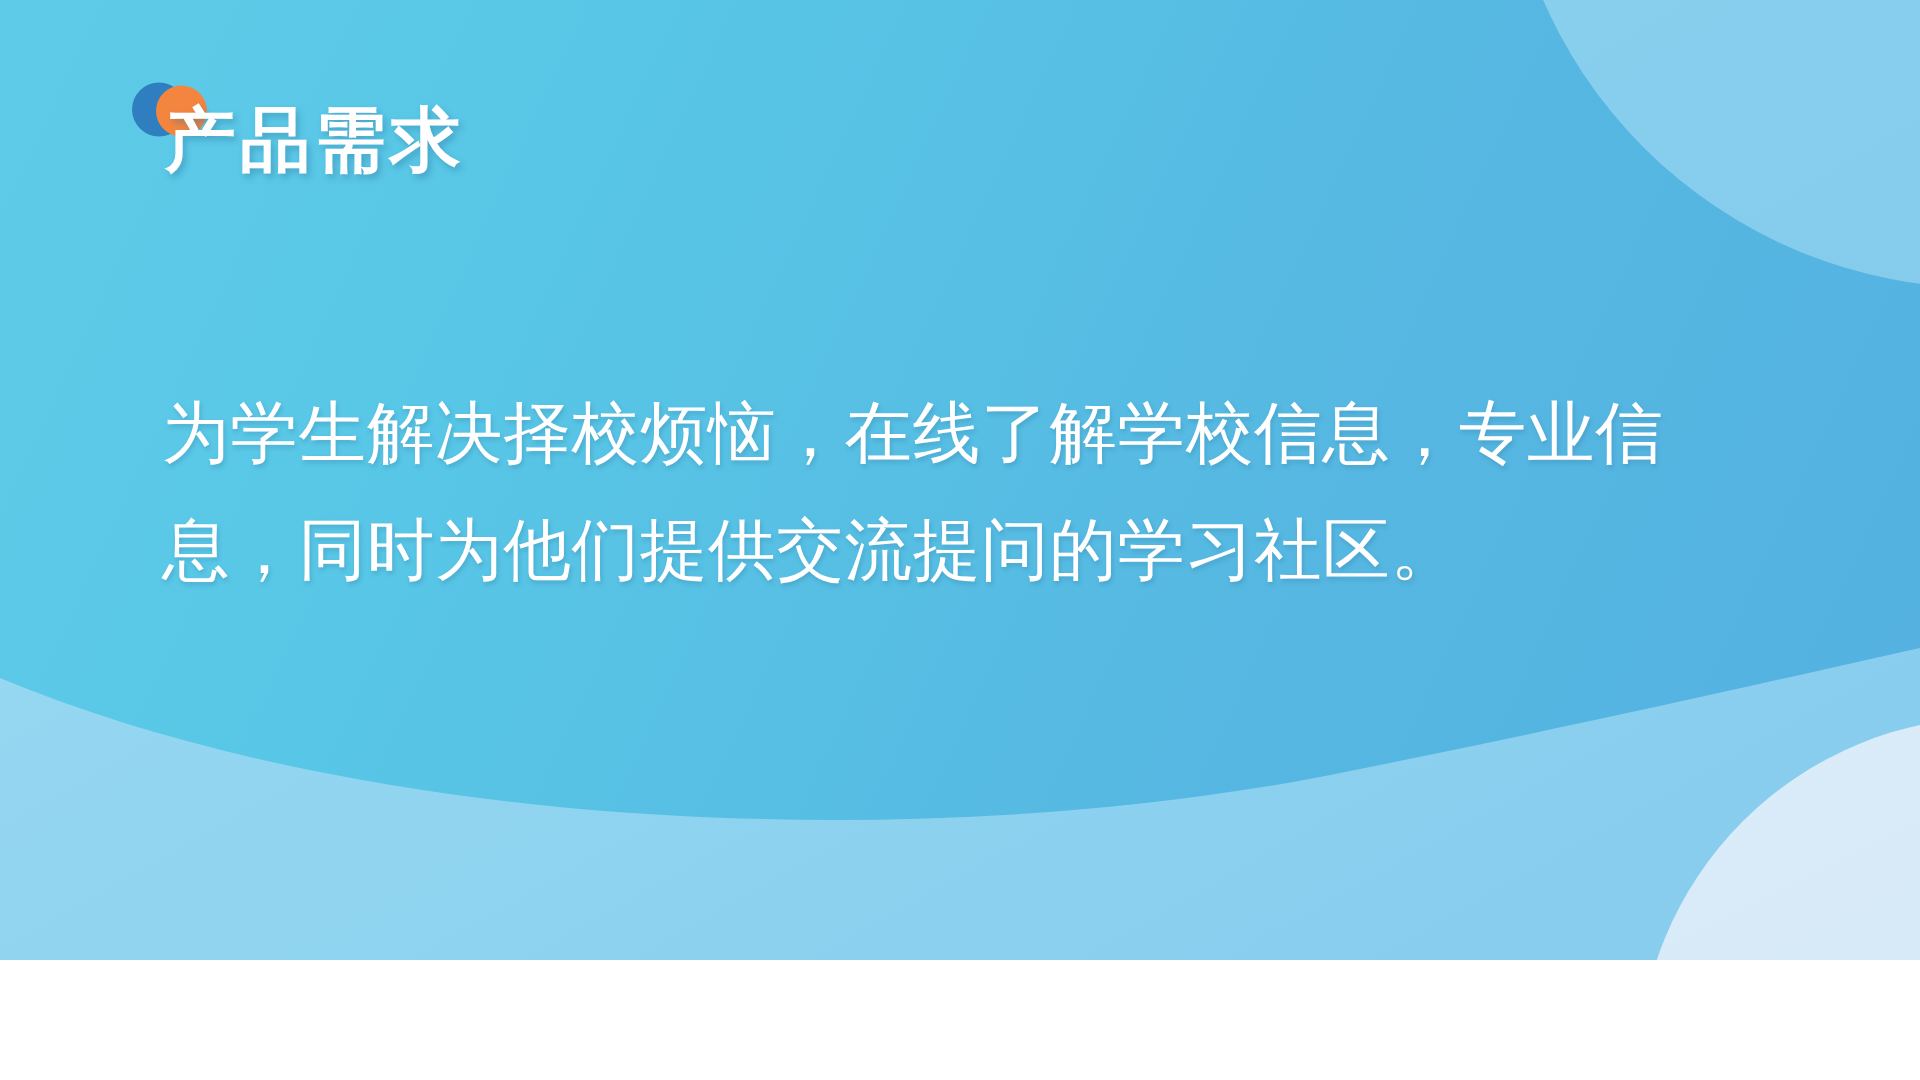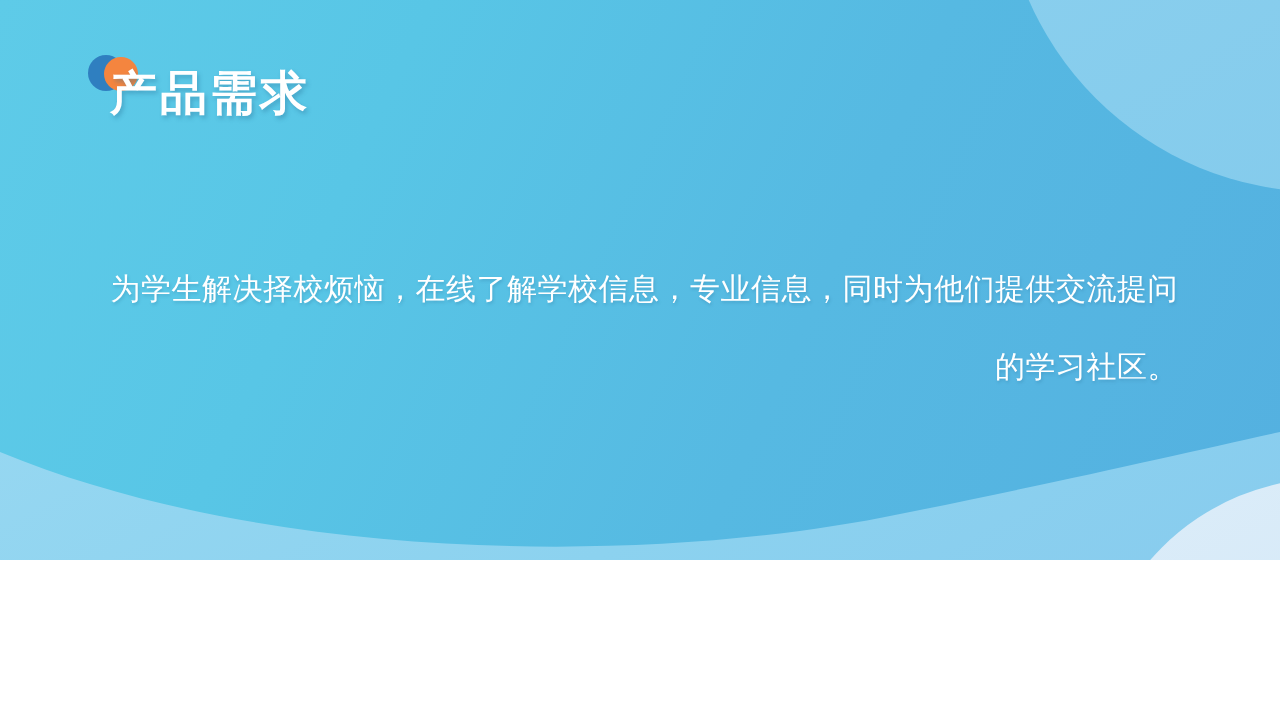--- a/index.html
+++ b/index.html
@@ -7,21 +7,21 @@
     padding: 0;
     background: #ffffff;
   }
   body {
     font-family: "Liberation Sans", "DejaVu Sans", sans-serif;
   }
 
   #slide {
     position: relative;
     width: 1280px;
-    height: 560px;
+    height: 640px;
     overflow: hidden;
     background: linear-gradient(115deg, #5ecbe8 0%, #58c6e6 28%, #56b9e2 62%, #54b0e0 100%);
   }
 
   
   .bg-layer {
     position: absolute;
     inset: 0;
     overflow: hidden;
     pointer-events: none;
@@ -78,27 +78,27 @@
     text-shadow: 2px 3px 4px rgba(40, 110, 150, 0.38);
   }
 
   
   #body-text {
     position: absolute;
     left: 108px;
     top: 250px;
     width: 1070px;
     margin: 0;
-    font-size: 30px;
+    font-size: 45px;
     line-height: 78px;
     font-weight: normal;
     letter-spacing: 0.5px;
     color: #ffffff;
     text-shadow: 1px 2px 3px rgba(45, 115, 155, 0.30);
-    text-align: right;
+    text-align: left;
   }
 </style>
 </head>
 <body>
 
 <div id="slide">
 
   <div class="bg-layer">
     <svg viewBox="0 0 1280 720" xmlns="http://www.w3.org/2000/svg" aria-hidden="true">
       <defs>

